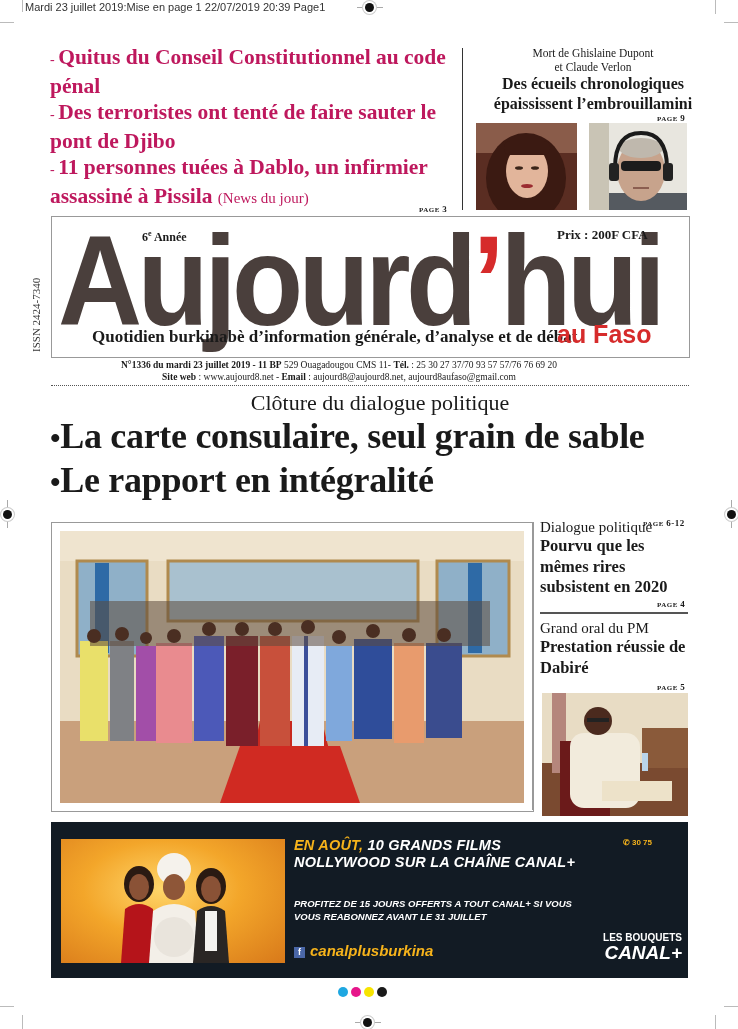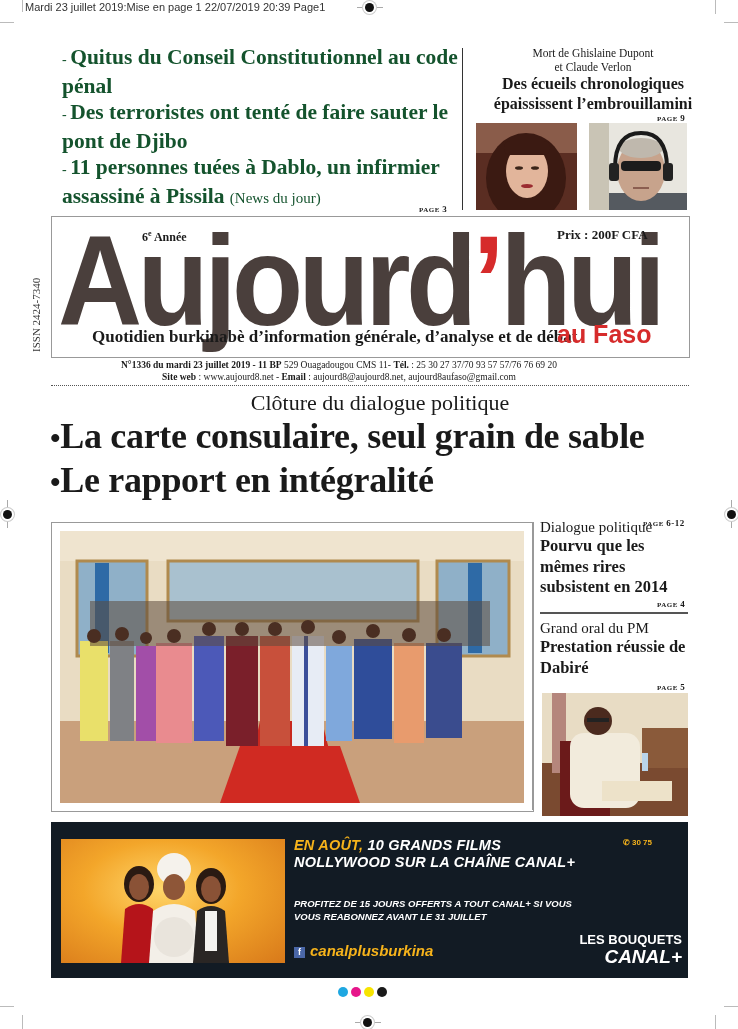--- a/index.html
+++ b/index.html
@@ -7,21 +7,21 @@
          font-family:"Liberation Serif", "DejaVu Serif", serif; color:#1a1a1a; }
   .abs { position:absolute; }
   .slug { left:25px; top:1px; font-family:"Liberation Sans", sans-serif; font-size:11px; color:#333; }
   .crop-v { width:1px; background:#bbb; }
   .crop-h { height:1px; background:#bbb; }
   .reg { width:9px; height:9px; border-radius:50%; background:#111; box-shadow:0 0 0 2px #fff, 0 0 0 3px #ccc; }
   .reg-line-h { height:1px; background:#aaa; }
   .reg-line-v { width:1px; background:#aaa; }
 
   
-  .news { left:50px; top:44px; width:410px; font-weight:bold; font-size:21.5px; line-height:26px; color:#14532d;margin-left:12px; }
+  .news { left:50px; top:44px; width:410px; font-weight:bold; font-size:21.5px; line-height:26px; color:#be185d; }
   .news .dash { font-size:14px; font-weight:normal; }
   .news .aside { font-weight:normal; font-size:15px; }
   .page-ref { font-size:7px; font-weight:bold; letter-spacing:0.5px; font-family:"Liberation Serif", serif; }
   .page-ref b { font-size:9px; }
   .vdivider { left:462px; top:48px; width:1px; height:162px; background:#333; }
 
   
   .tr { left:468px; top:46px; width:250px; text-align:center; }
   .tr .kicker { font-size:11.5px; line-height:14px; }
   .tr .head { font-size:16px; font-weight:bold; line-height:20px; }
@@ -64,21 +64,21 @@
            font-size:14.5px; line-height:17px; color:#fff; letter-spacing:0.2px; }
   .ad-h1 .y { color:#f6b31b; }
   .ad-p { position:absolute; left:243px; top:75px; font-family:"Liberation Sans", sans-serif; font-weight:bold; font-style:italic;
           font-size:9.5px; line-height:13px; color:#fff; }
   .ad-fb { position:absolute; left:243px; top:120px; font-family:"Liberation Sans", sans-serif; font-weight:bold; font-style:italic;
            font-size:15px; color:#f6b31b; }
   .fb-icon { display:inline-block; width:11px; height:11px; background:#4a67a8; color:#fff; font-size:9px; line-height:11px;
              text-align:center; font-style:normal; margin-right:5px; vertical-align:1px; }
   .ad-phone { position:absolute; left:572px; top:16px; font-family:"Liberation Sans", sans-serif; font-weight:bold; font-size:8px; color:#f6b31b; }
   .ad-brand { position:absolute; right:6px; top:110px; text-align:right; font-family:"Liberation Sans", sans-serif; font-weight:bold; color:#fff; }
-  .ad-brand .s { font-size:13px; }
+  .ad-brand .s { font-size:10px; }
   .ad-brand .b { font-size:19px; font-style:italic; line-height:20px; }
 
   .dots { left:338px; top:983px; }
   .dot { display:inline-block; width:10px; height:10px; border-radius:50%; margin-right:3px; }
 </style>
 </head>
 <body>
 
 <div class="abs slug">Mardi 23 juillet 2019:Mise en page 1  22/07/2019  20:39  Page1</div>
 <div class="abs crop-v" style="left:22px;top:0;height:12px;"></div>
@@ -207,21 +207,21 @@
           <circle cx="349" cy="104" r="7"></circle>
           <circle cx="384" cy="104" r="7"></circle>
       </g>
     </svg>
   </div>
 </div>
 <div class="abs rcol-vline"></div>
 
 <div class="abs rcol" style="top:518px;">
   <div class="k">Dialogue politique</div>
-  <div class="h">Pourvu que les mêmes rires subsistent en 2014</div>
+  <div class="h">Pourvu que les mêmes rires subsistent en 2020</div>
 </div>
 <div class="abs page-ref" style="left:657px;top:599px;"><span>PAGE</span>&nbsp;<b>4</b></div>
 <div class="abs rcol-div" style="top:612px;"></div>
 
 <div class="abs rcol" style="top:619px;">
   <div class="k">Grand oral du PM</div>
   <div class="h">Prestation réussie de Dabiré</div>
 </div>
 <div class="abs page-ref" style="left:657px;top:682px;"><span>PAGE</span>&nbsp;<b>5</b></div>
 

